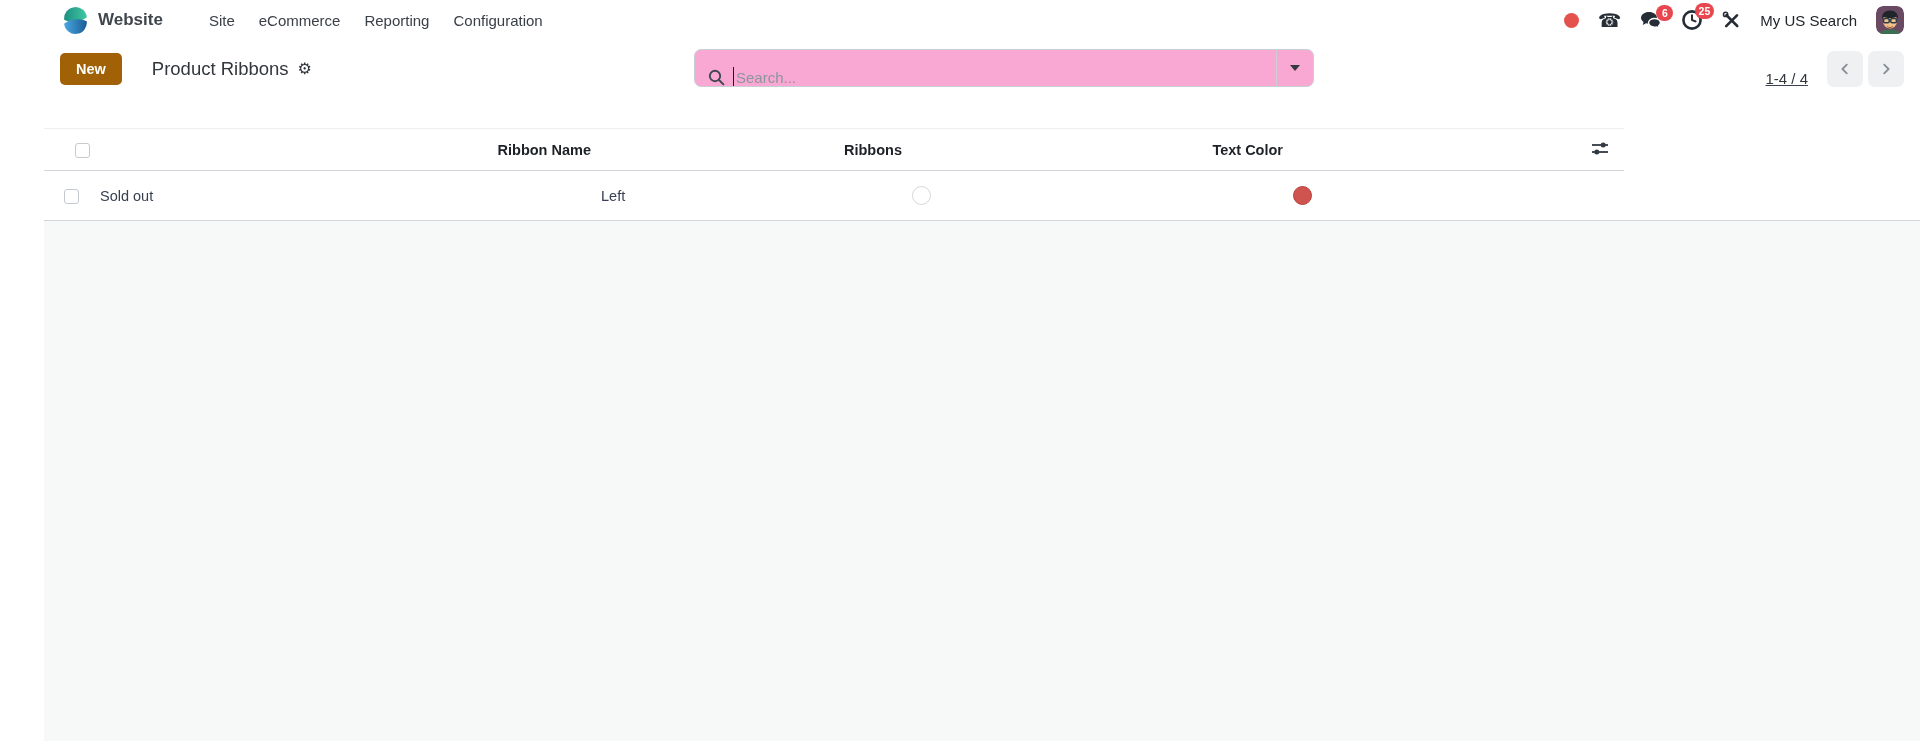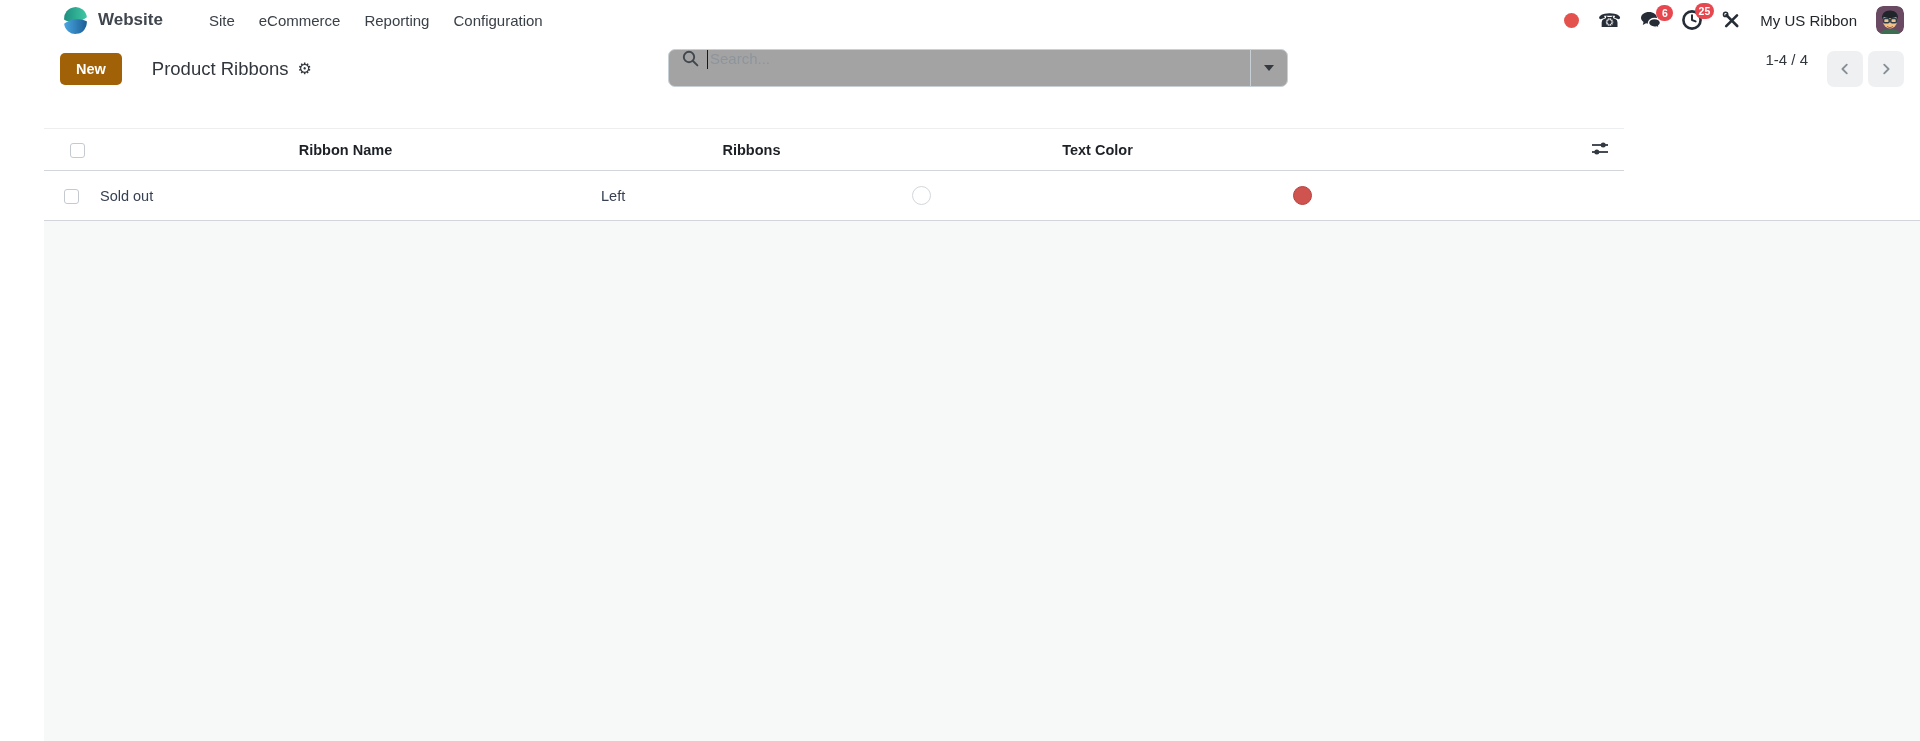--- a/index.html
+++ b/index.html
@@ -22,38 +22,38 @@
            display:flex; align-items:center; justify-content:center; }
   .company-name { font-size:15px; color:#23272c; cursor:pointer; white-space:nowrap; }
   .avatar { width:28px; height:28px; border-radius:7px; overflow:hidden; cursor:pointer; flex:0 0 auto; }
 
   
   .control-panel { height:57px; display:flex; align-items:center; padding:0 16px; background:#ffffff; position:relative; flex:0 0 auto; }
   .btn-new { background:#a16207; color:#ffffff; font-family:inherit; font-size:14.5px; font-weight:700;
              border:none; border-radius:5px; padding:8px 16px; cursor:pointer; }
   .cp-title { margin-left:30px; font-size:18.5px; color:#32373d; font-weight:400; }
   .cp-gear { margin-left:9px; font-size:16px; color:#32373d; cursor:pointer; line-height:1; }
-  .search-wrap { position:absolute; left:624px; top:9px; width:620px; height:38px;
-                 border:1px solid #c9d0d5; border-radius:7px; display:flex; align-items:flex-start; background:#a3a3a3; }
+  .search-wrap { position:absolute; left:650px; top:9px; width:620px; height:38px;
+                 border:1px solid #c9d0d5; border-radius:7px; display:flex; align-items:flex-end; background:#f9a8d4; }
   .search-icon { margin:0 8px 0 13px; display:flex; }
   .fake-caret { width:1px; height:19px; background:#15181c; }
   .search-input { flex:1; border:none; outline:none; font-family:inherit; font-size:15px; color:#374151; background:transparent; padding-left:2px; }
   .search-input::placeholder { color:#8d959c; }
   .search-toggle { width:37px; align-self:stretch; border-left:1px solid #c9d0d5; display:flex; align-items:center; justify-content:center; cursor:pointer; }
   .caret-down { width:0; height:0; border-left:5.5px solid transparent; border-right:5.5px solid transparent; border-top:6.5px solid #343a40; }
-  .pager { margin-left:auto; display:flex; align-items:flex-start; }
+  .pager { margin-left:auto; display:flex; align-items:flex-end;text-decoration:underline; }
   .pager-text { font-size:15px; color:#32373d; margin-right:14px; cursor:pointer; }
   .pager-btn { width:36px; height:36px; background:#eef0f2; border:none; border-radius:7px; display:flex;
                align-items:center; justify-content:center; cursor:pointer; margin-left:5px; }
 
   
   .view-gap { height:31px; background:#ffffff; flex:0 0 auto; }
   table.list { width:1920px; border-collapse:collapse; table-layout:fixed; background:#ffffff; flex:0 0 auto; }
   col.c-check { width:46px; } col.c-name { width:501px; } col.c-pos { width:311px; } col.c-text { width:381px; } col.c-rest { width:auto; }
-  thead th { height:42px; text-align:center; vertical-align:middle; font-size:14.5px; font-weight:700; color:#1d2126;
+  thead th { height:42px; text-align:right; vertical-align:middle; font-size:14.5px; font-weight:700; color:#1d2126;
              padding:0 0 0 10px; border-top:1px solid #eceef0; border-bottom:1px solid #d2d6da; background:#fff; cursor:pointer; }
   thead th.th-check { padding-left:20px; }
   thead th.th-rest { text-align:right; padding-right:14px; }
   tbody td { height:50px; vertical-align:middle; font-size:14.5px; color:#374151; padding:0 0 0 10px; cursor:pointer; }
   tbody td.td-check { padding-left:20px; }
   tbody tr { border-bottom:1px solid #ebeef0; background:#ffffff; }
   tbody tr:nth-child(even) { background:#f9f9fa; }
   tbody tr:last-child { border-bottom:1px solid #d2d6da; }
   .checkbox { display:inline-block; width:15px; height:15px; border:1px solid #c5cad0; border-radius:3px; background:#fff; vertical-align:middle; cursor:pointer; }
   .swatch { display:inline-block; width:19px; height:19px; border-radius:50%; vertical-align:middle; }
@@ -120,21 +120,21 @@
       </span>
       <span class="tray-btn">
         <span>
           <svg width="19" height="19" viewBox="0 0 19 19">
             <path d="M4.2 15.2 L15 4.4" stroke="#262d36" stroke-width="2.6" stroke-linecap="round"></path>
             <path d="M4.4 4.2 L15.2 15" stroke="#262d36" stroke-width="2.6" stroke-linecap="round"></path>
             <circle cx="3.6" cy="3.4" r="2.1" fill="none" stroke="#262d36" stroke-width="1.6"></circle>
           </svg>
         </span>
       </span>
-      <span class="company-name">My US Ribbon</span>
+      <span class="company-name">My US Search</span>
       <span class="avatar">
         <svg width="28" height="28" viewBox="0 0 28 28">
           <rect width="28" height="28" rx="7" fill="#6a4a63"></rect>
           <ellipse cx="14" cy="15" rx="7" ry="7.6" fill="#f2c08b"></ellipse>
           <path d="M6 13 C5.5 5.5 22.5 5.5 22 13 L21 10.8 C17 12.5 11 12.5 7 10.8 Z" fill="#20242b"></path>
           <path d="M6.2 13.5 C5.2 7.5 9 4.6 14 4.6 C19 4.6 22.8 7.5 21.8 13.5 L20.6 9.6 C16.8 11.8 11.2 11.8 7.4 9.6 Z" fill="#20242b"></path>
           <rect x="7.6" y="12.4" width="5.6" height="4.4" rx="1.4" fill="none" stroke="#2c3e4a" stroke-width="1.5"></rect>
           <rect x="14.8" y="12.4" width="5.6" height="4.4" rx="1.4" fill="none" stroke="#2c3e4a" stroke-width="1.5"></rect>
           <path d="M13.2 13.6 L14.8 13.6" stroke="#2c3e4a" stroke-width="1.4"></path>
           <path d="M11.5 20.6 C13 21.8 15 21.8 16.5 20.6" fill="none" stroke="#a8652f" stroke-width="1.2" stroke-linecap="round"></path>

